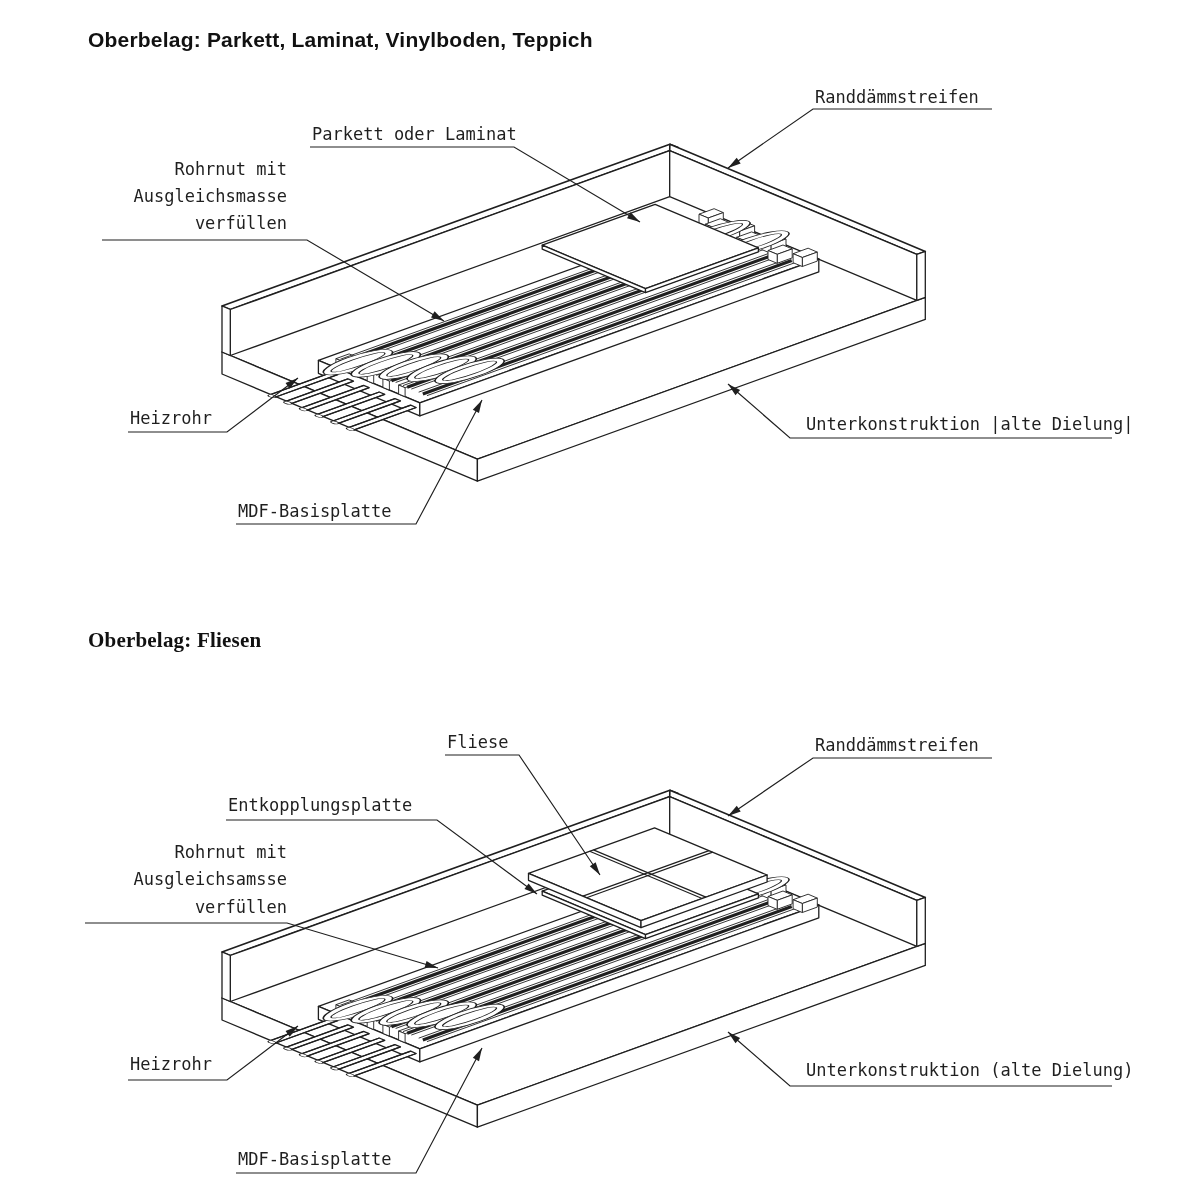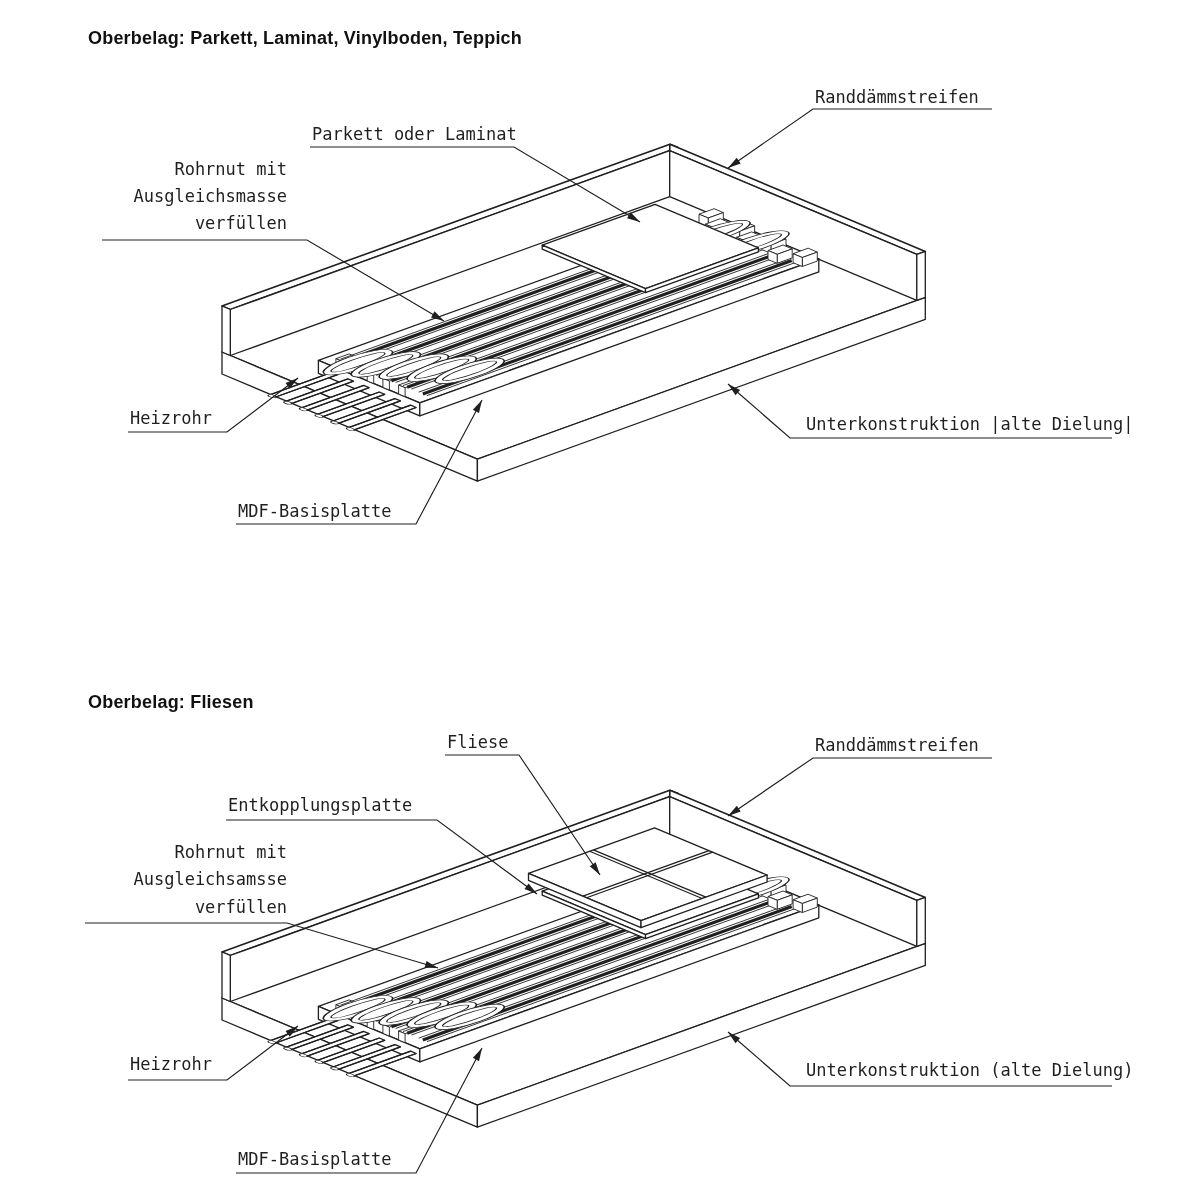--- a/index.html
+++ b/index.html
@@ -1,21 +1,21 @@
 <!DOCTYPE html>
 <html><head>
 <meta charset="utf-8">
 <style>
   html,body{margin:0;padding:0;background:#ffffff;}
   .canvas{position:relative;width:1200px;height:1200px;background:#ffffff;overflow:hidden;
           font-family:"Liberation Sans",sans-serif;}
-  .fig-title{position:absolute;left:88px;font-weight:bold;font-size:18px;color:#111;
+  .fig-title{position:absolute;left:88px;font-weight:bold;font-size:21px;color:#111;
              letter-spacing:.2px;white-space:nowrap;}
   #title1{top:28px;}
-  #title2{top:692px;}
+  #title2{top:628px;font-family:Liberation Serif, serif;}
   svg.fig{position:absolute;left:40px;}
   #fig1{top:72px;}
   #fig2{top:718px;}
   text.lbl{font-family:"DejaVu Sans Mono","Liberation Mono",monospace;font-size:17px;fill:#1f1f1f;}
   text.end{text-anchor:end;}
 </style>
 </head>
 <body>
 
 <div class="canvas">

